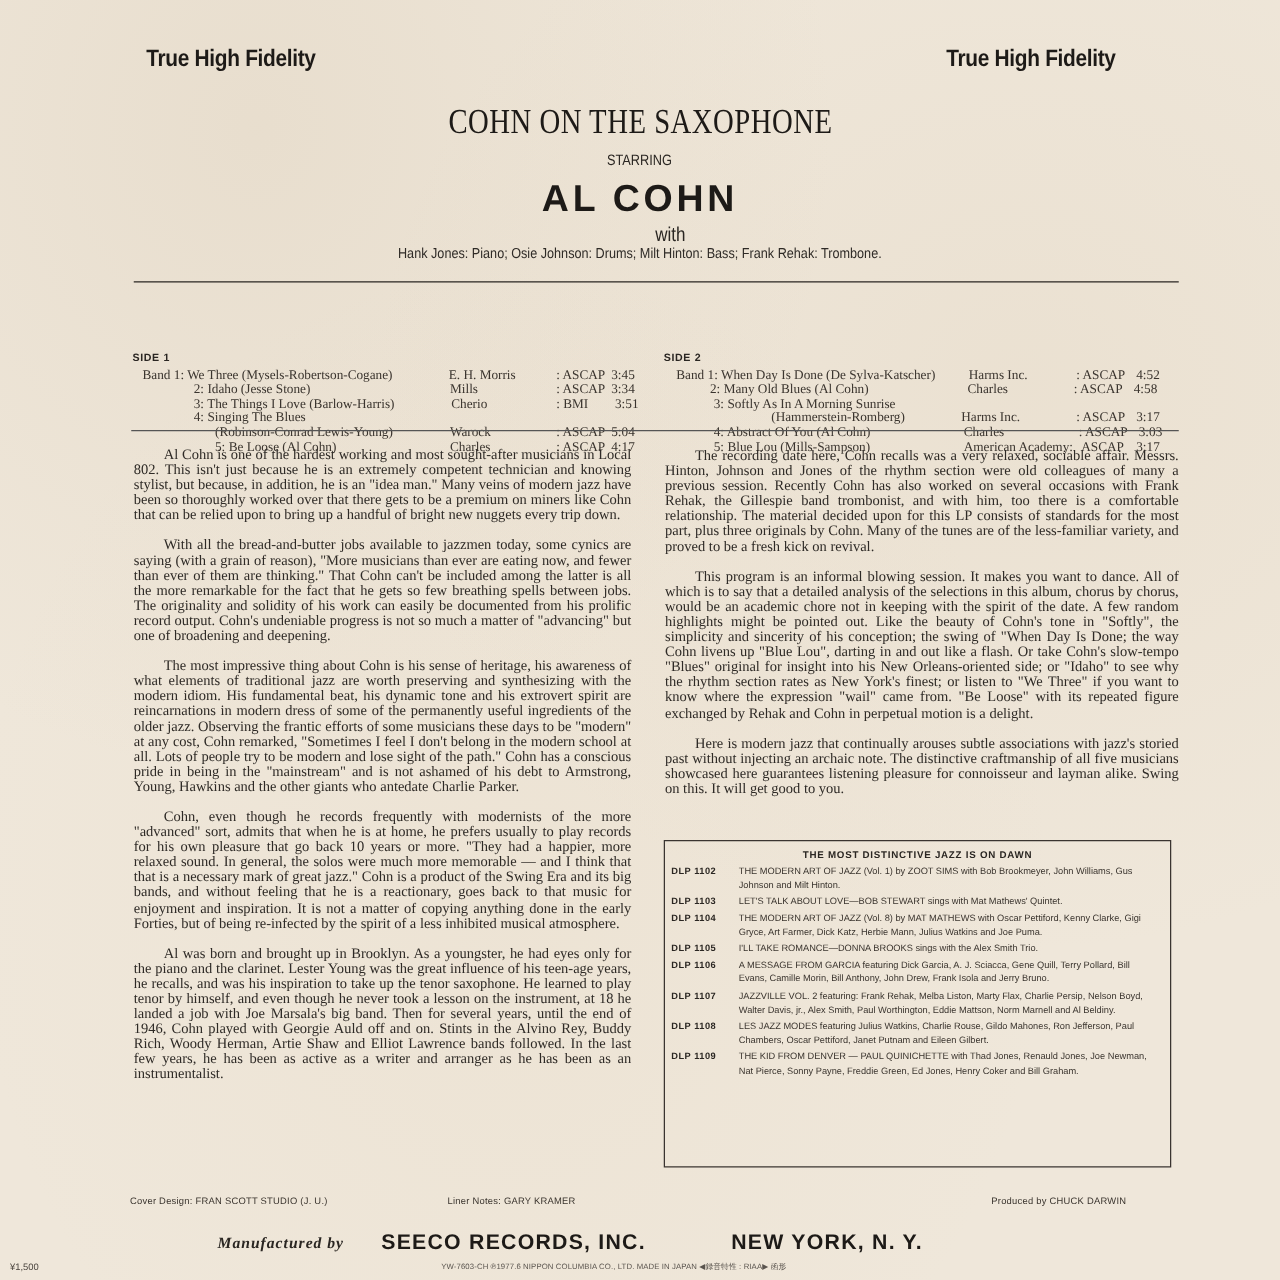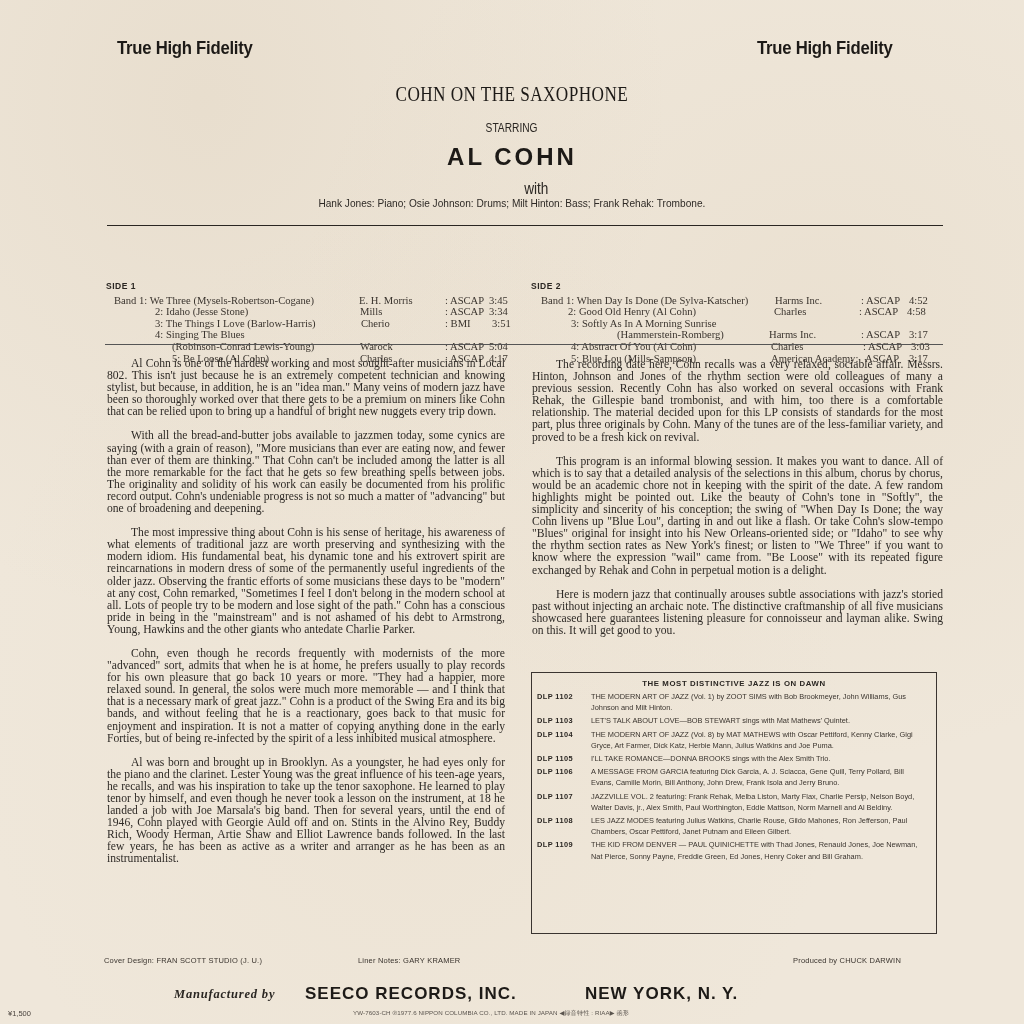--- a/index.html
+++ b/index.html
@@ -18,32 +18,32 @@
   .hifi {
     top: 37px; font-family: "Liberation Sans", sans-serif; font-weight: bold;
     font-size: 19px; letter-spacing: -0.3px; color: #1d1a17;
     transform: scaleX(0.88); transform-origin: left center;
   }
   #hifi-left { left: 117px; }
   #hifi-right { left: 757px; }
 
   .center-block { left: 0; width: 1024px; text-align: center; }
   #album-title {
-    top: 82px; font-family: "Liberation Serif", serif; font-size: 21px;
+    top: 82px; font-family: "Liberation Serif", serif; font-size: 28px;
     letter-spacing: 0.5px; color: #1d1a17; text-align: center;
   }
   #album-title span { display: inline-block; transform: scaleX(0.82); }
   #starring {
     top: 121px; font-family: "Liberation Sans", sans-serif; font-size: 12px;
     color: #2a2622;
   }
   #starring span { display: inline-block; transform: scaleX(0.85); }
   #artist {
     top: 143px; font-family: "Liberation Sans", sans-serif; font-weight: bold;
-    font-size: 24px; letter-spacing: 3px; color: #1d1a17;
+    font-size: 30px; letter-spacing: 3px; color: #1d1a17;
   }
   #with {
     top: 180px; font-family: Liberation Sans, sans-serif; font-size: 16px; margin-left: 24px;
   }
   #with span { display: inline-block; transform: scaleX(0.85); }
   #personnel {
     top: 197px; font-family: "Liberation Sans", sans-serif; font-size: 11.5px;
     color: #2e2a26;
   }
   #personnel span { display: inline-block; transform: scaleX(0.88); }
@@ -164,21 +164,21 @@
 
 <div class="abs side" id="side2">
   <div class="side-label">SIDE 2</div>
   <div class="track">
     <span class="t-title" style="left:10px"><span>Band 1:</span> <span>When Day Is Done (De Sylva-Katscher)</span></span>
     <span class="t-pub" style="left:244px">Harms Inc.</span>
     <span class="t-lic" style="left:330px">: ASCAP</span>
     <span class="t-time" style="left:378px">4:52</span>
   </div>
   <div class="track">
-    <span class="t-title" style="left:37px"><span>2:</span> <span>Good Old Henry (Al Cohn)</span></span>
+    <span class="t-title" style="left:37px"><span>2:</span> <span>Many Old Blues (Al Cohn)</span></span>
     <span class="t-pub" style="left:243px">Charles</span>
     <span class="t-lic" style="left:328px">: ASCAP</span>
     <span class="t-time" style="left:376px">4:58</span>
   </div>
   <div class="track">
     <span class="t-title" style="left:40px"><span>3:</span> <span>Softly As In A Morning Sunrise</span></span>
   </div>
   <div class="track">
     <span class="t-title" style="left:86px"><span>(Hammerstein-Romberg)</span></span>
     <span class="t-pub" style="left:238px">Harms Inc.</span>

